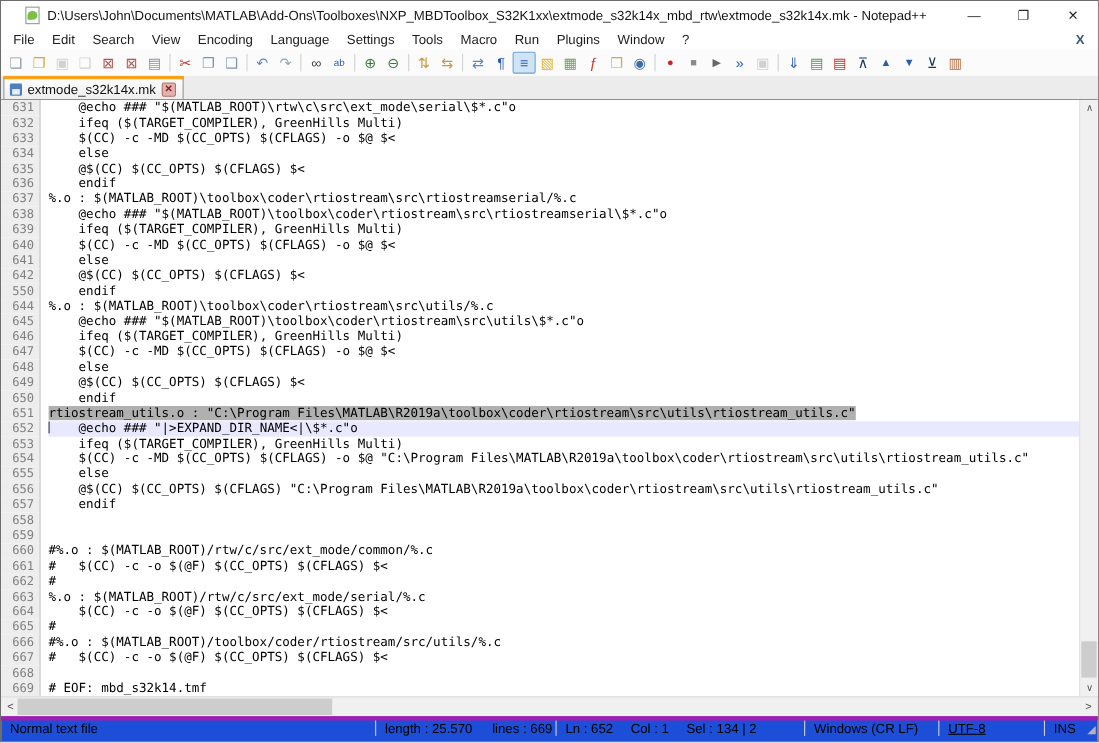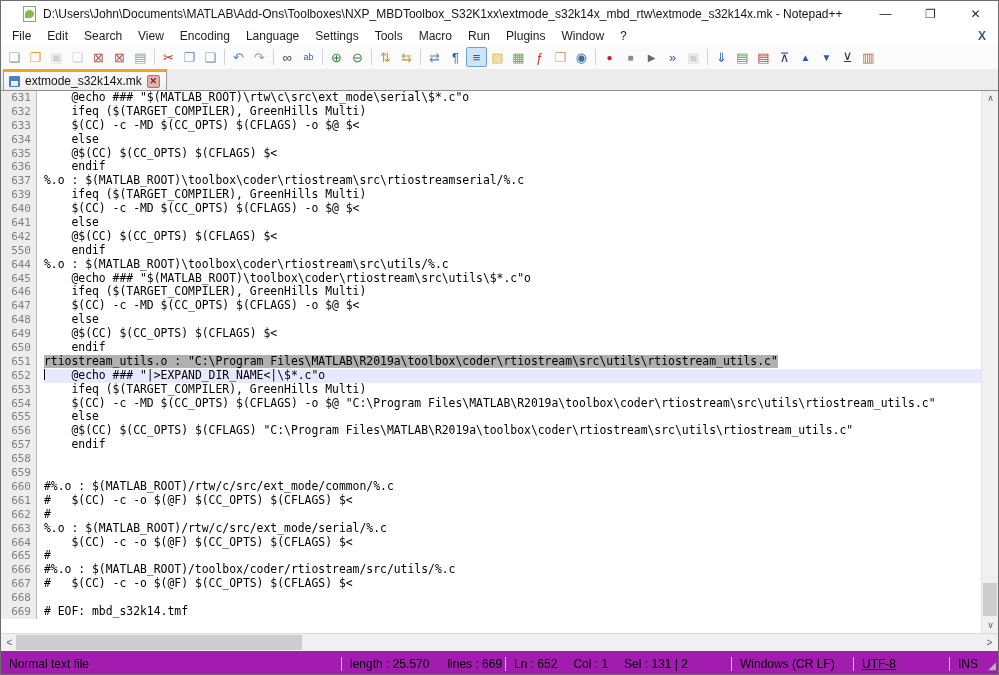--- a/index.html
+++ b/index.html
@@ -52,21 +52,21 @@
   .vs-up { top: 0; } .vs-down { bottom: 0; }
   .vs-thumb { position: absolute; left: 1px; right: 1px; bottom: 17px; height: 33px; background: #cdcdcd; }
 
   
   .hscroll { height: 18px; flex: 0 0 18px; background: #f0f0f0; border-top: 1px solid #dadada; position: relative; }
   .hs-arrow { position: absolute; top: 0; width: 17px; height: 17px; color: #5c5c5c; font-size: 10px; text-align: center; line-height: 17px; }
   .hs-left { left: 0; } .hs-right { right: 0; }
   .hs-thumb { position: absolute; top: 1px; bottom: 1px; left: 15px; width: 286px; background: #cdcdcd; }
 
   
-  .statusbar { height: 25px; flex: 0 0 25px; background: #a21caf; border-top: 1px solid #a21caf; display: flex; align-items: center; font-size: 12px; color: #000; }
+  .statusbar { height: 25px; flex: 0 0 25px; background: #1d4ed8; border-top: 4px solid #a21caf; display: flex; align-items: flex-start; font-size: 12px; color: #000; }
   .sb-seg { display: flex; align-items: center; border-right: 1px solid #cfcfcf; padding: 0 8px; white-space: nowrap; overflow: hidden; }
   .sb-doc { flex: 1 1 auto; }
   .sb-len { flex: 0 0 164px; gap: 18px; }
   .sb-pos { flex: 0 0 226px; gap: 16px; }
   .sb-eol { flex: 0 0 122px; }
   .sb-enc { flex: 0 0 96px; text-decoration: underline; }
   .sb-ins { flex: 0 0 48px; border-right: none; justify-content: space-between; padding-right: 2px; }
   .grip { color: #b5b5b5; font-size: 10px; align-self: flex-end; }
 </style>
 </head>
@@ -269,20 +269,25 @@
           <span class="ln">636</span>
           <span class="m2"></span>
           <span class="code">	endif</span>
         </div>
         <div class="line">
           <span class="ln">637</span>
           <span class="m2"></span>
           <span class="code">%.o : $(MATLAB_ROOT)\toolbox\coder\rtiostream\src\rtiostreamserial/%.c</span>
         </div>
         <div class="line">
+          <span class="ln">638</span>
+          <span class="m2"></span>
+          <span class="code">	@echo ### "$(MATLAB_ROOT)\toolbox\coder\rtiostream\src\rtiostreamserial\$*.c"o</span>
+        </div>
+        <div class="line">
           <span class="ln">639</span>
           <span class="m2"></span>
           <span class="code">	ifeq ($(TARGET_COMPILER), GreenHills Multi)</span>
         </div>
         <div class="line">
           <span class="ln">640</span>
           <span class="m2"></span>
           <span class="code">	$(CC) -c -MD $(CC_OPTS) $(CFLAGS) -o $@ $&lt;</span>
         </div>
         <div class="line">
@@ -446,21 +451,21 @@
 
   <div class="statusbar">
     <div class="sb-seg sb-doc">Normal text file</div>
     <div class="sb-seg sb-len">
       <span>length : 25.570</span>
       <span>lines : 669</span>
     </div>
     <div class="sb-seg sb-pos">
       <span>Ln : 652</span>
       <span>Col : 1</span>
-      <span>Sel : 131 | 2</span>
+      <span>Sel : 134 | 2</span>
     </div>
     <div class="sb-seg sb-eol">Windows (CR LF)</div>
     <div class="sb-seg sb-enc">UTF-8</div>
     <div class="sb-seg sb-ins">
       <span>INS</span>
       <span class="grip">◢</span>
     </div>
   </div>
 
 </div>

